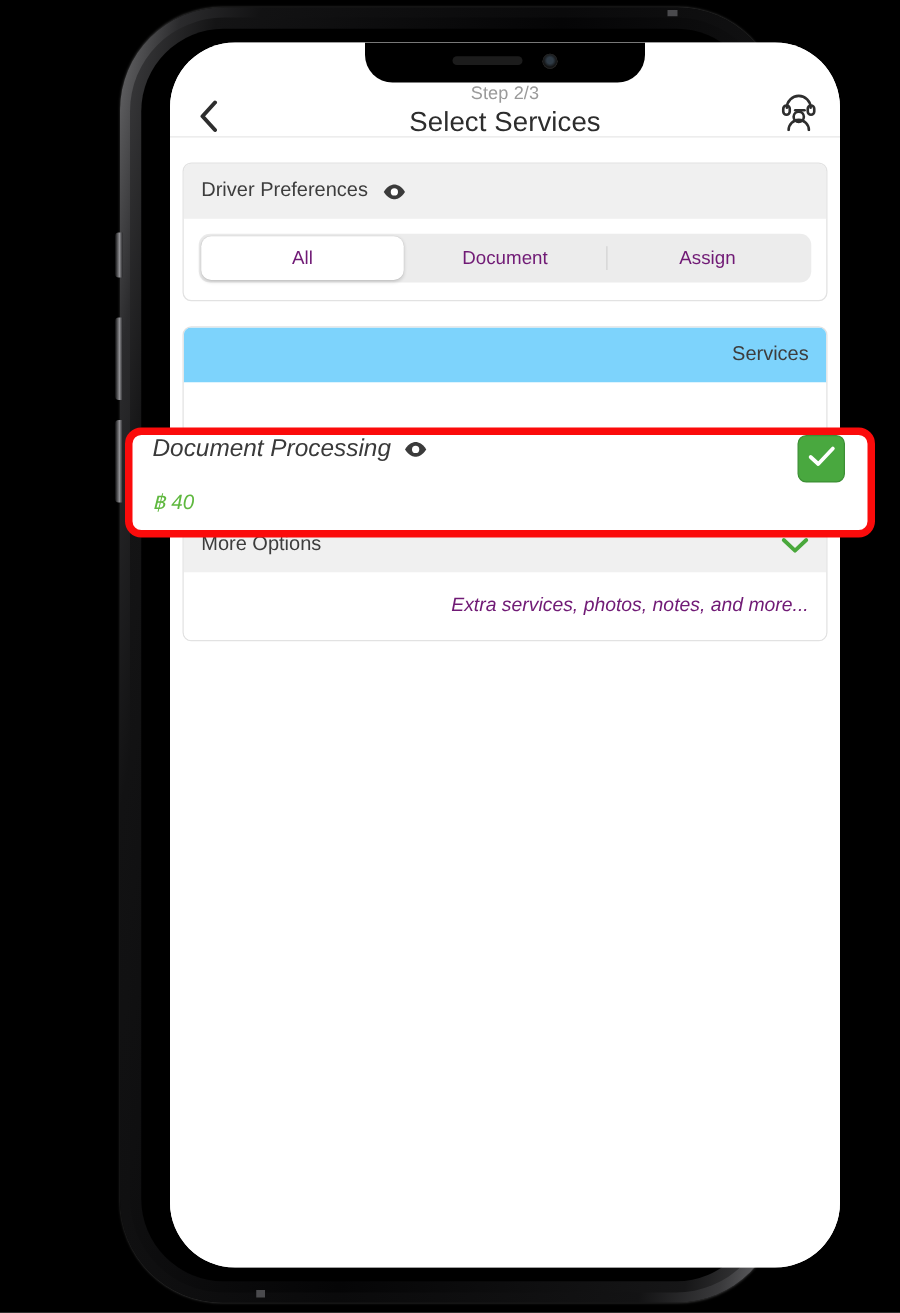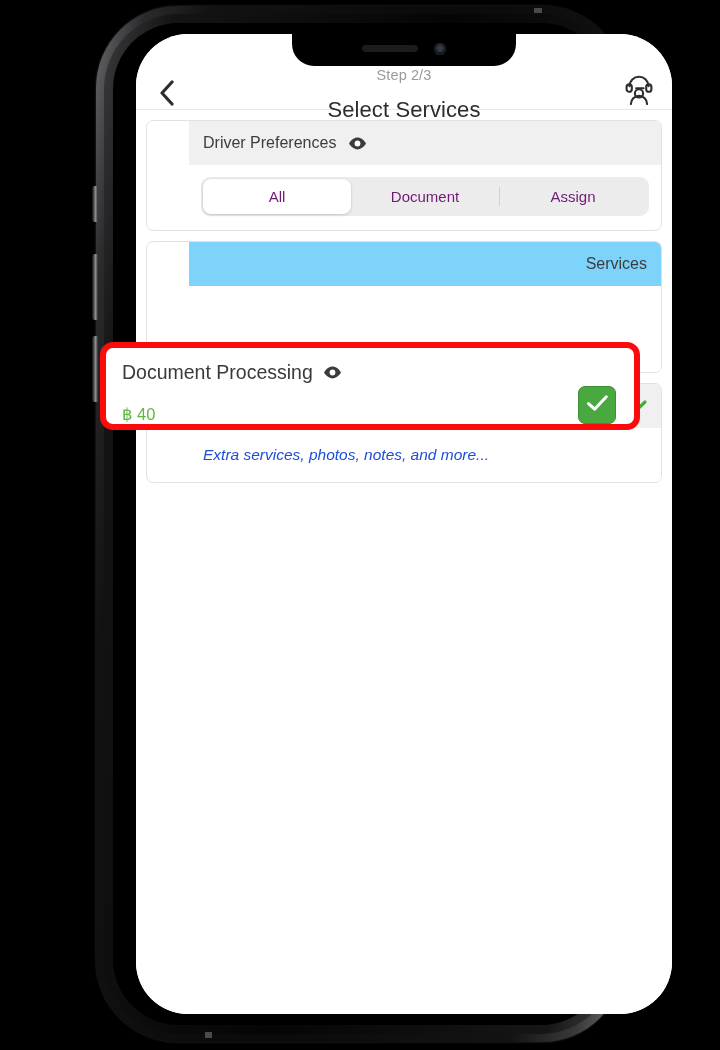--- a/index.html
+++ b/index.html
@@ -82,36 +82,35 @@
     display: flex; align-items: flex-start; justify-content: center;
   }
   .nav-back {
     position: absolute; left: 14px; top: 42px;
     width: 34px; height: 34px;
     display: flex; align-items: center; justify-content: center;
   }
   .nav-back svg { display: block; }
   .nav-title-wrap { text-align: center; line-height: 1; }
   .nav-step { font-size: 14.5px; color: #9a9a9a; letter-spacing: .1px; }
-  .nav-title { font-size: 22px; color: #2d2d2d; margin-top: 16px; letter-spacing: .1px; }
+  .nav-title { font-size: 22px; color: #2d2d2d; margin-top: 4px; letter-spacing: .1px; }
   .nav-support {
     position: absolute; right: 14px; top: 38px;
     width: 38px; height: 38px;
     display: flex; align-items: center; justify-content: center;
   }
 
   .content { flex: 1 1 auto; overflow: hidden; padding: 0 10px; }
 
   .card {
     background: #fff;
     border: 1px solid #e2e2e2;
     border-radius: 7px;
-    margin-top: 10px;
+    margin-top: 20px;
     overflow: hidden;
-    padding-left: 42px;
   }
   .card-head {
     background: #f0f0f0;
     padding: 13px 14px;
     display: flex; align-items: center; gap: 12px;
   }
   .card-head-title { font-size: 16px; color: #3d3d3d; }
   .eye-icon { display: flex; align-items: center; }
   .chev-down { margin-left: auto; display:flex; align-items:center; }
 
@@ -122,21 +121,21 @@
     padding: 2px; position: relative;
   }
   .seg { flex: 1; text-align: center; font-size: 15px; color: #701a75;
          padding: 9px 0; border-radius: 8px; position: relative; }
   .seg.active { background: #fff; box-shadow: 0 1px 3px rgba(0,0,0,.16), 0 0 0 .5px rgba(0,0,0,.04); }
   .seg.divider::before {
     content:''; position:absolute; left:0; top:22%; height:56%; width:1px; background:#d2d2d2;
   }
 
   .card-body { padding: 18px 14px; background:#fff; }
-  .placeholder-text { font-size: 15.5px; color: #1d4ed8; font-style: italic; }
+  .placeholder-text { font-size: 15.5px; color: #701a75; font-style: italic; text-align: right; }
 
   
   .services-card-head { background:#7dd3fc; padding: 13px 14px; text-align: right; }
   .service-spacer { height: 86px; background: #fff; }
 
   
   .bottom { flex: 0 0 auto; padding: 0 10px 0; }
   .summary {
     display: flex; background: #808b87; border-radius: 7px; overflow: hidden;
     margin-bottom: 14px;
@@ -158,27 +157,28 @@
 
   .home-indicator {
     width: 168px; height: 6px; border-radius: 3px; background: #121212;
     margin: 18px auto 10px;
   }
 
   
   .highlight-overlay {
     position: absolute;
     left: 100px; top: 342px;
-    width: 540px; height: 88px;
+    width: 600px; height: 88px;
     border: 6px solid #fb0b0b;
     border-radius: 13px;
     background: #ffffff;
     z-index: 50;
-    display: flex; align-items: flex-end;
+    display: flex; align-items: flex-start;
     padding: 0 18px 0 16px;
+    font-style: italic;
   }
   .hl-left { flex: 1 1 auto; }
   .hl-title-row { display: flex; align-items: center; gap: 10px; }
   .hl-title { font-size: 19.5px; color: #3a3a3a; }
   .hl-price { font-size: 16.5px; color: #5fb83f; margin-top: 21px; }
   .hl-check {
     width: 38px; height: 38px; border-radius: 7px;
     background: #49a83f;
     border: 1px solid #3c8f34;
     display:flex; align-items:center; justify-content:center;

